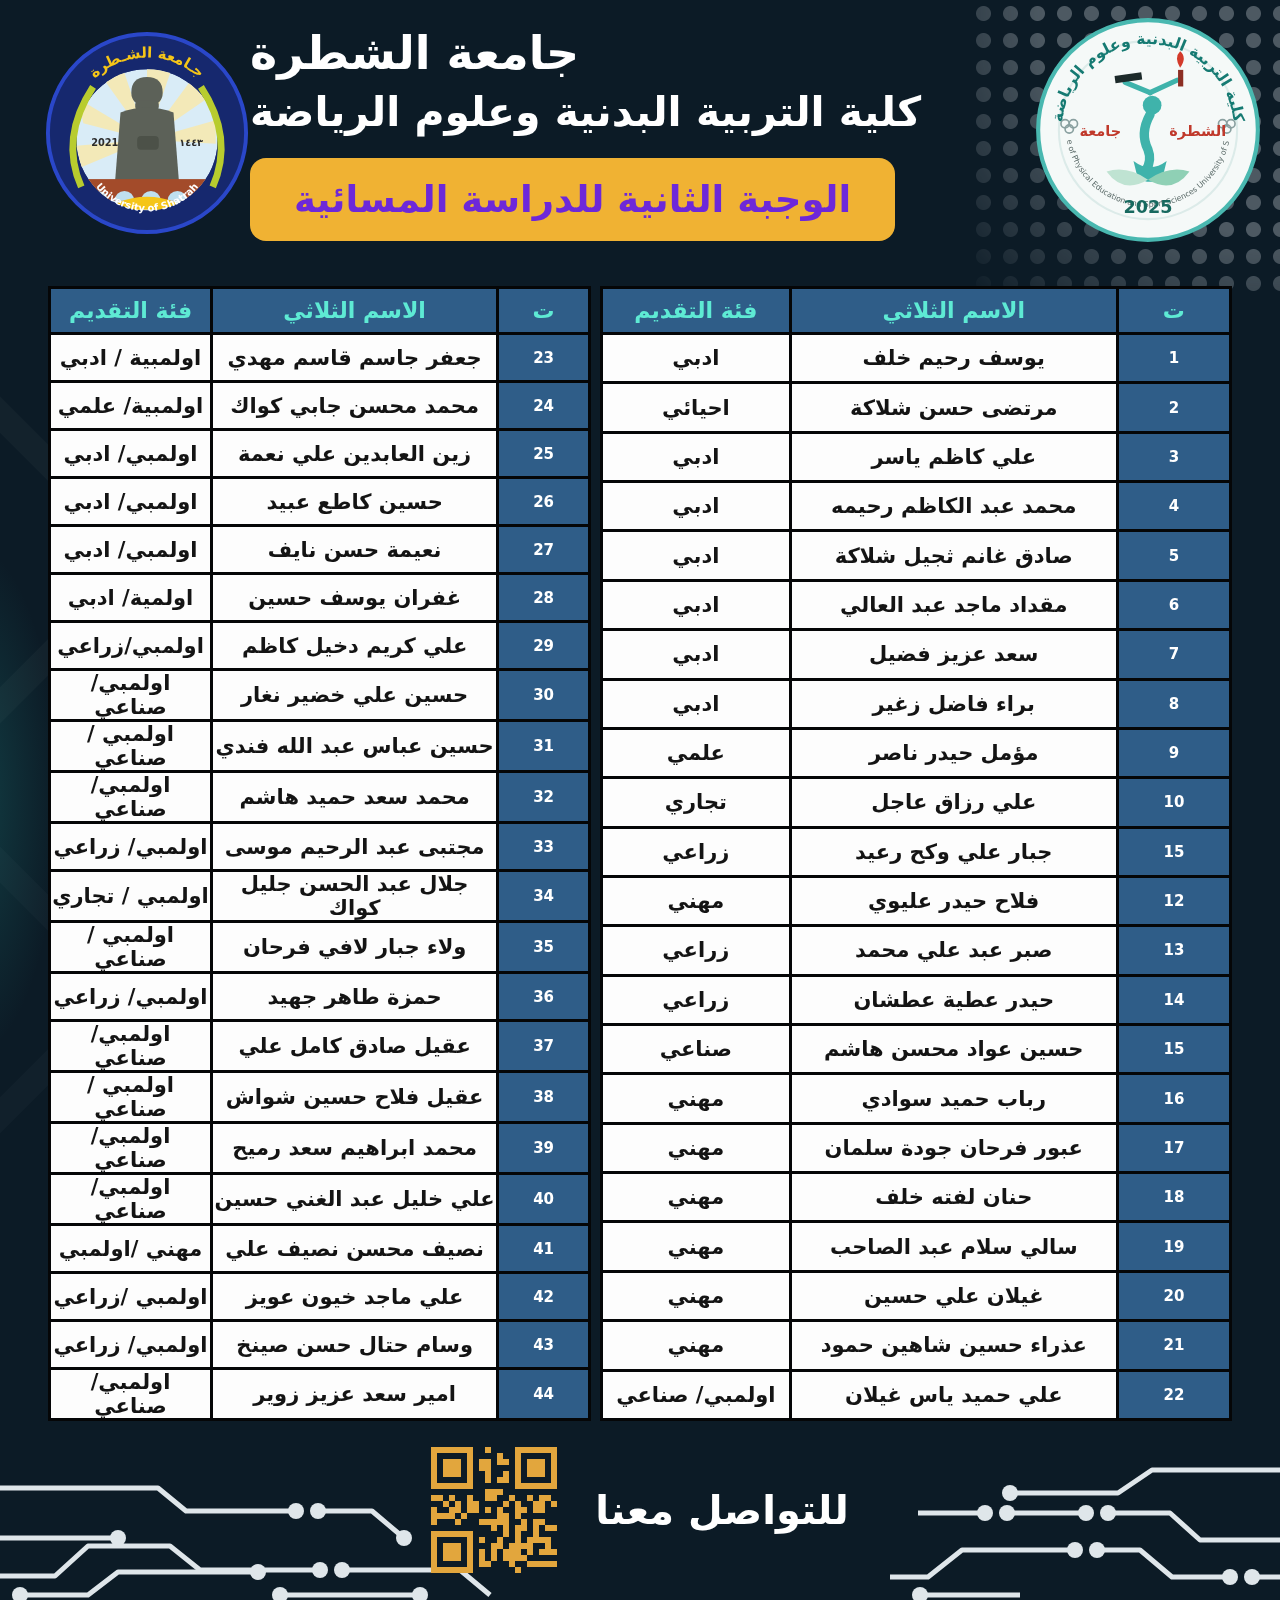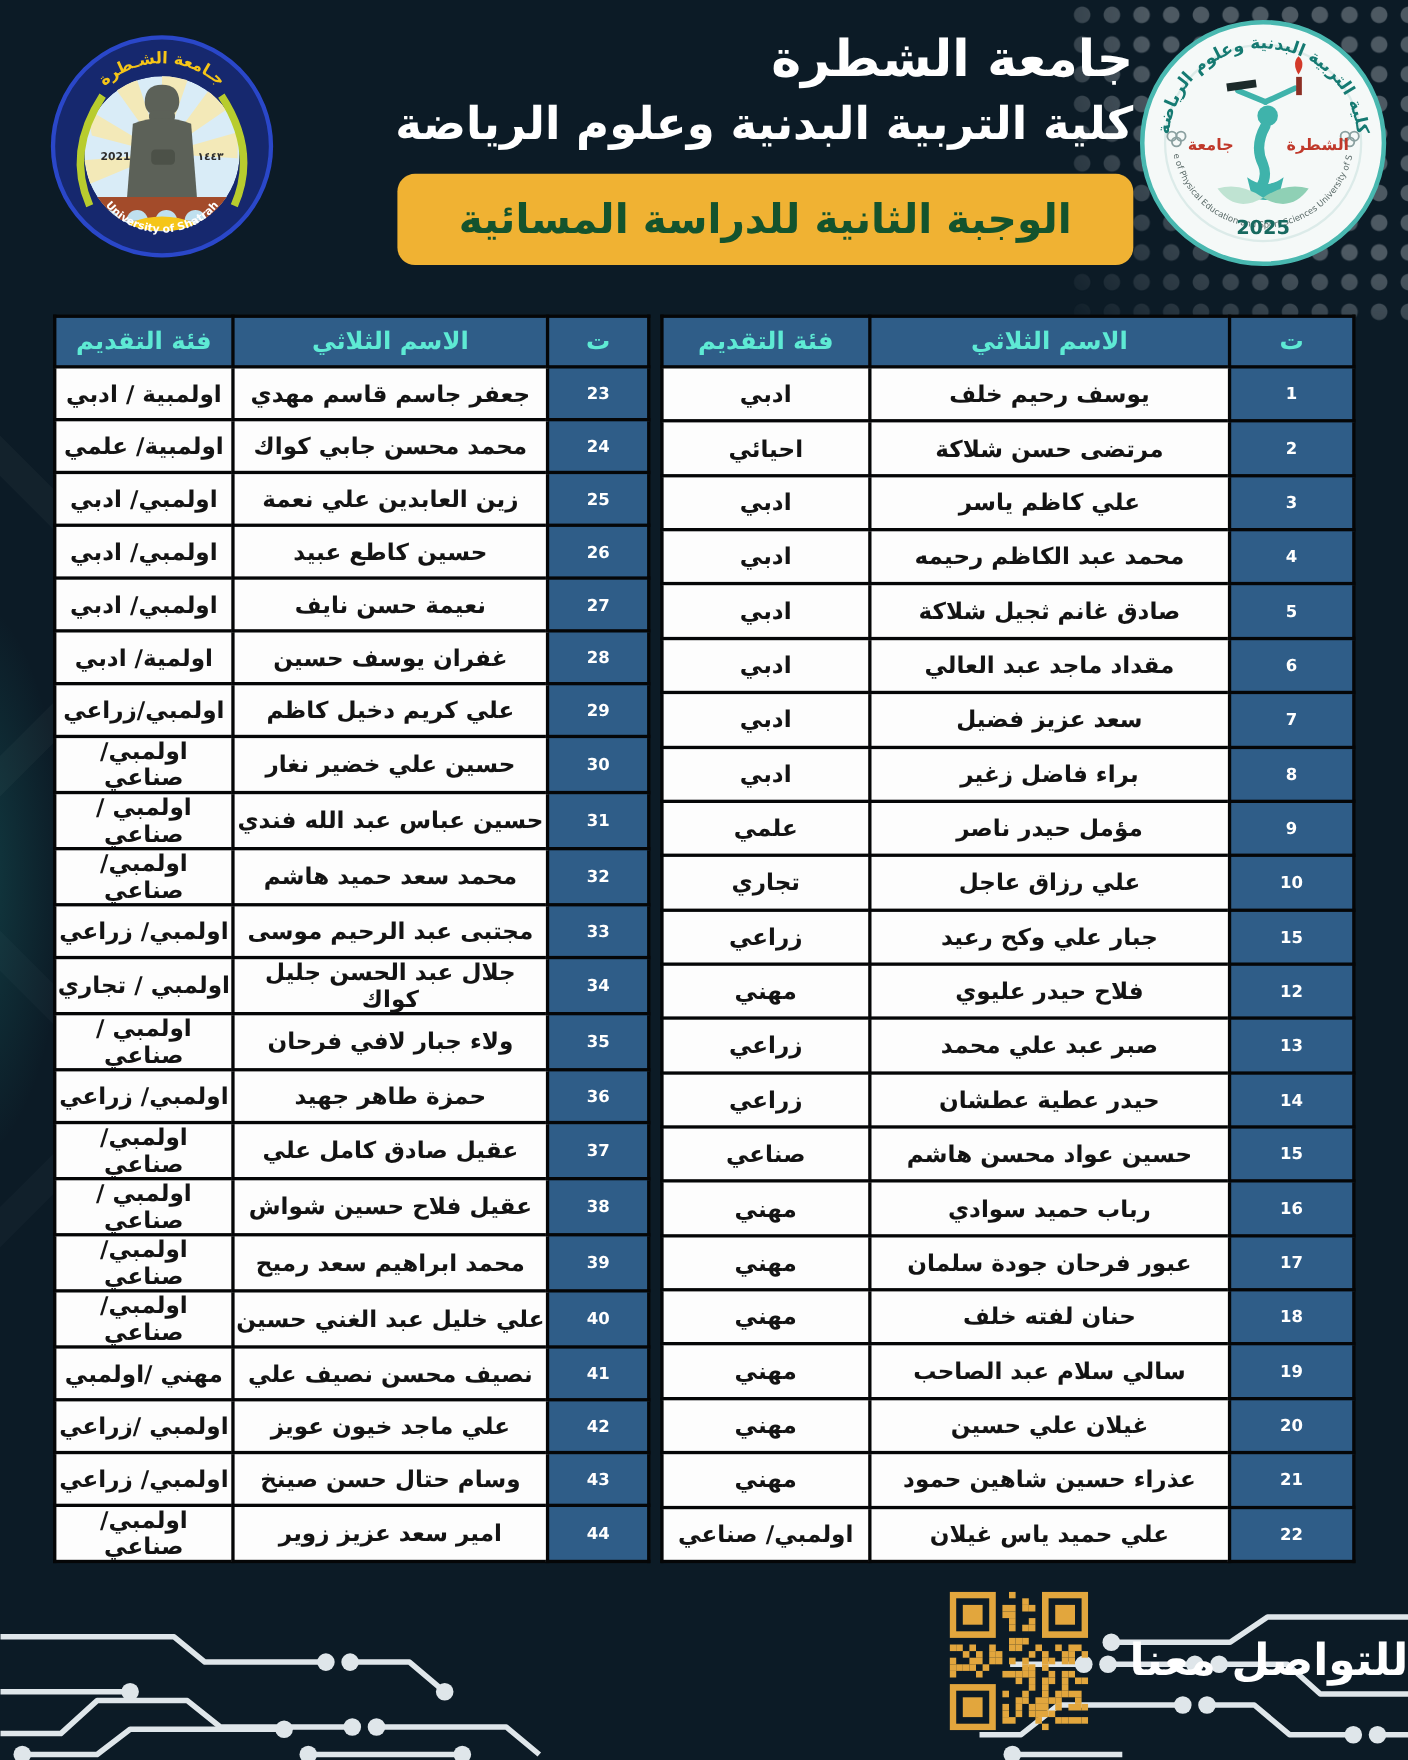--- a/index.html
+++ b/index.html
@@ -37,28 +37,28 @@
   .circuit.left { left:0; }
   .circuit.right { right:0; }
 
   
   header {
     position:relative; z-index:2;
     display:flex; align-items:flex-start; justify-content:space-between;
     padding:16px 18px 0 18px; height:282px;
   }
   .logo-box { width:232px; flex:0 0 auto; }
-  .titles { flex:1; text-align:right; padding-top:10px; }
+  .titles { flex:1; text-align:left; padding-top:10px; }
   .title-university { font-size:46px; font-weight:bold; letter-spacing:1px; }
   .title-college { font-size:41px; font-weight:bold; margin-top:8px; }
   .banner {
     display:inline-block; margin-top:22px;
-    background:#f0b233; color:#14532d;
+    background:#f0b233; color:#6d28d9;
     font-size:37px; font-weight:bold;
-    padding:20px 56px; border-radius:16px;
+    padding:20px 44px; border-radius:16px;
   }
 
   
   .tables {
     position:relative; z-index:2;
     display:flex; gap:9px; padding:4px 48px 0 48px;
   }
   table { border-collapse:collapse; table-layout:fixed; }
   .tbl-right { width:632px; }
   .tbl-left  { width:543px; }
@@ -66,21 +66,21 @@
   th { background:#2f5d88; color:#5eead4; font-size:22px; height:46px; }
   td { height:48px; font-size:21px; }
   td.no { background:#2f5d88; color:#fff; font-size:15px; }
   td.name, td.cat { background:#fdfdfd; color:#141414; }
   .tbl-right col.c-no  { width:18%; } .tbl-right col.c-name { width:52%; } .tbl-right col.c-cat { width:30%; }
   .tbl-left  col.c-no  { width:17%; } .tbl-left  col.c-name { width:53%; } .tbl-left  col.c-cat { width:30%; }
 
   
   footer {
     position:relative; z-index:2;
-    display:flex; align-items:center; justify-content:flex-start;
+    display:flex; align-items:center; justify-content:center;
     gap:38px; margin-top:26px;
   }
   .contact-label { font-size:40px; font-weight:bold; }
   .qr { width:126px; height:126px; display:block; }
 </style>
 </head>
 <body>
 
 <div class="page">
 

